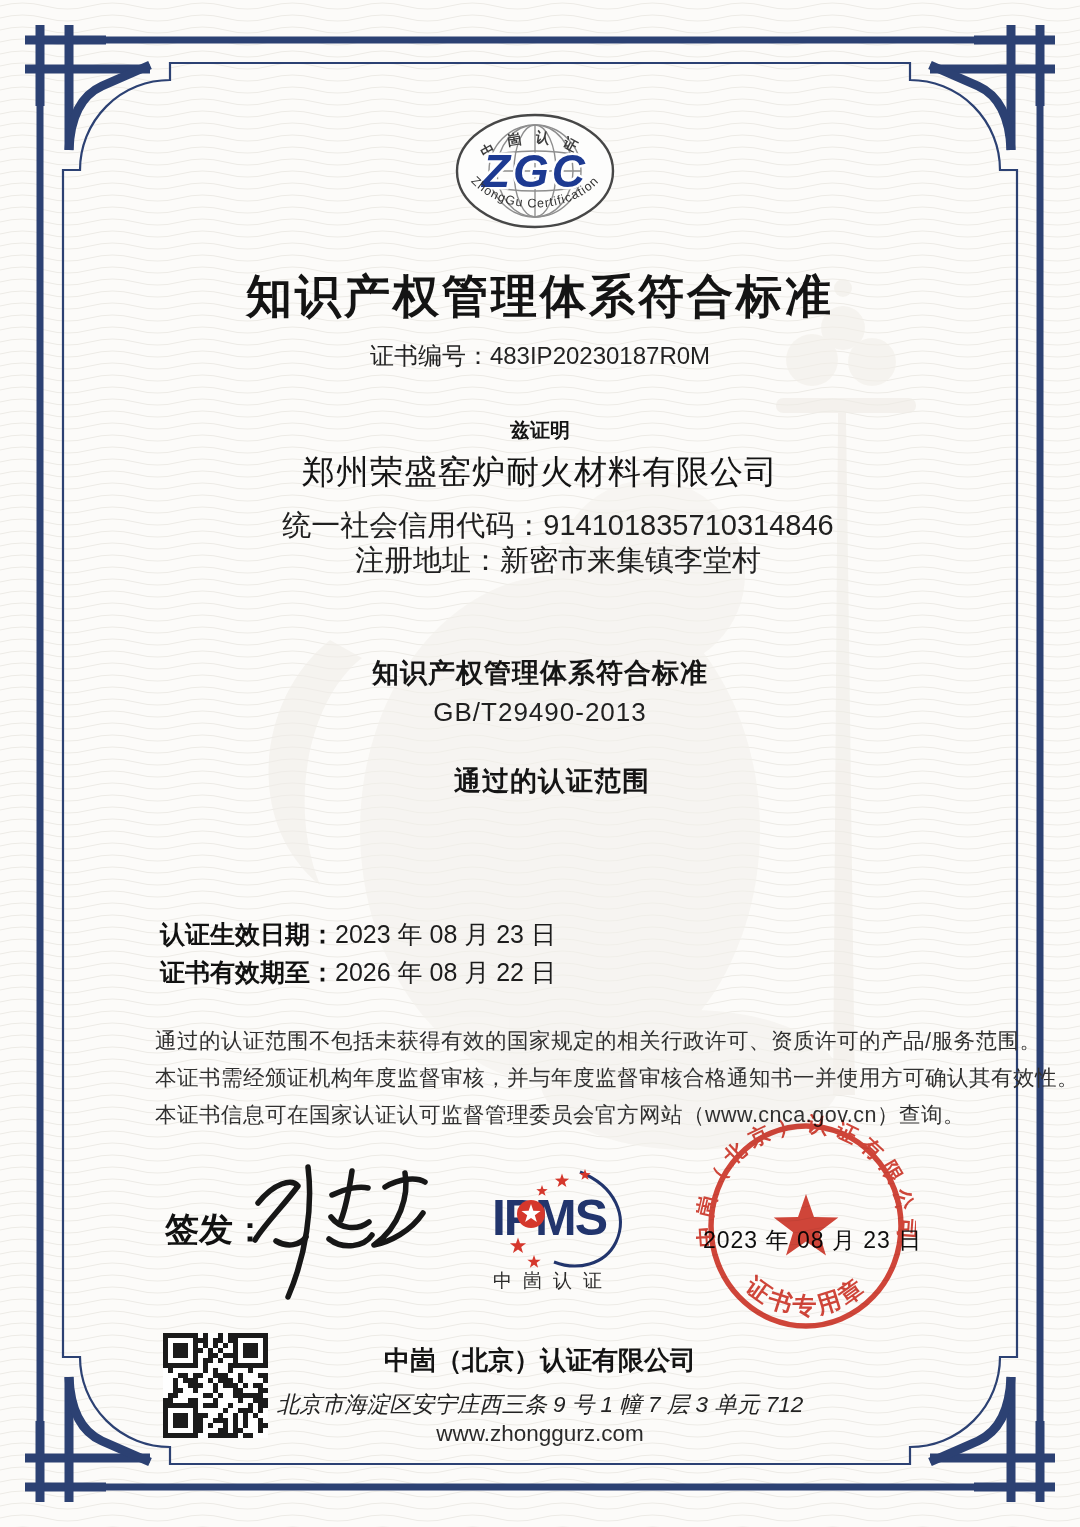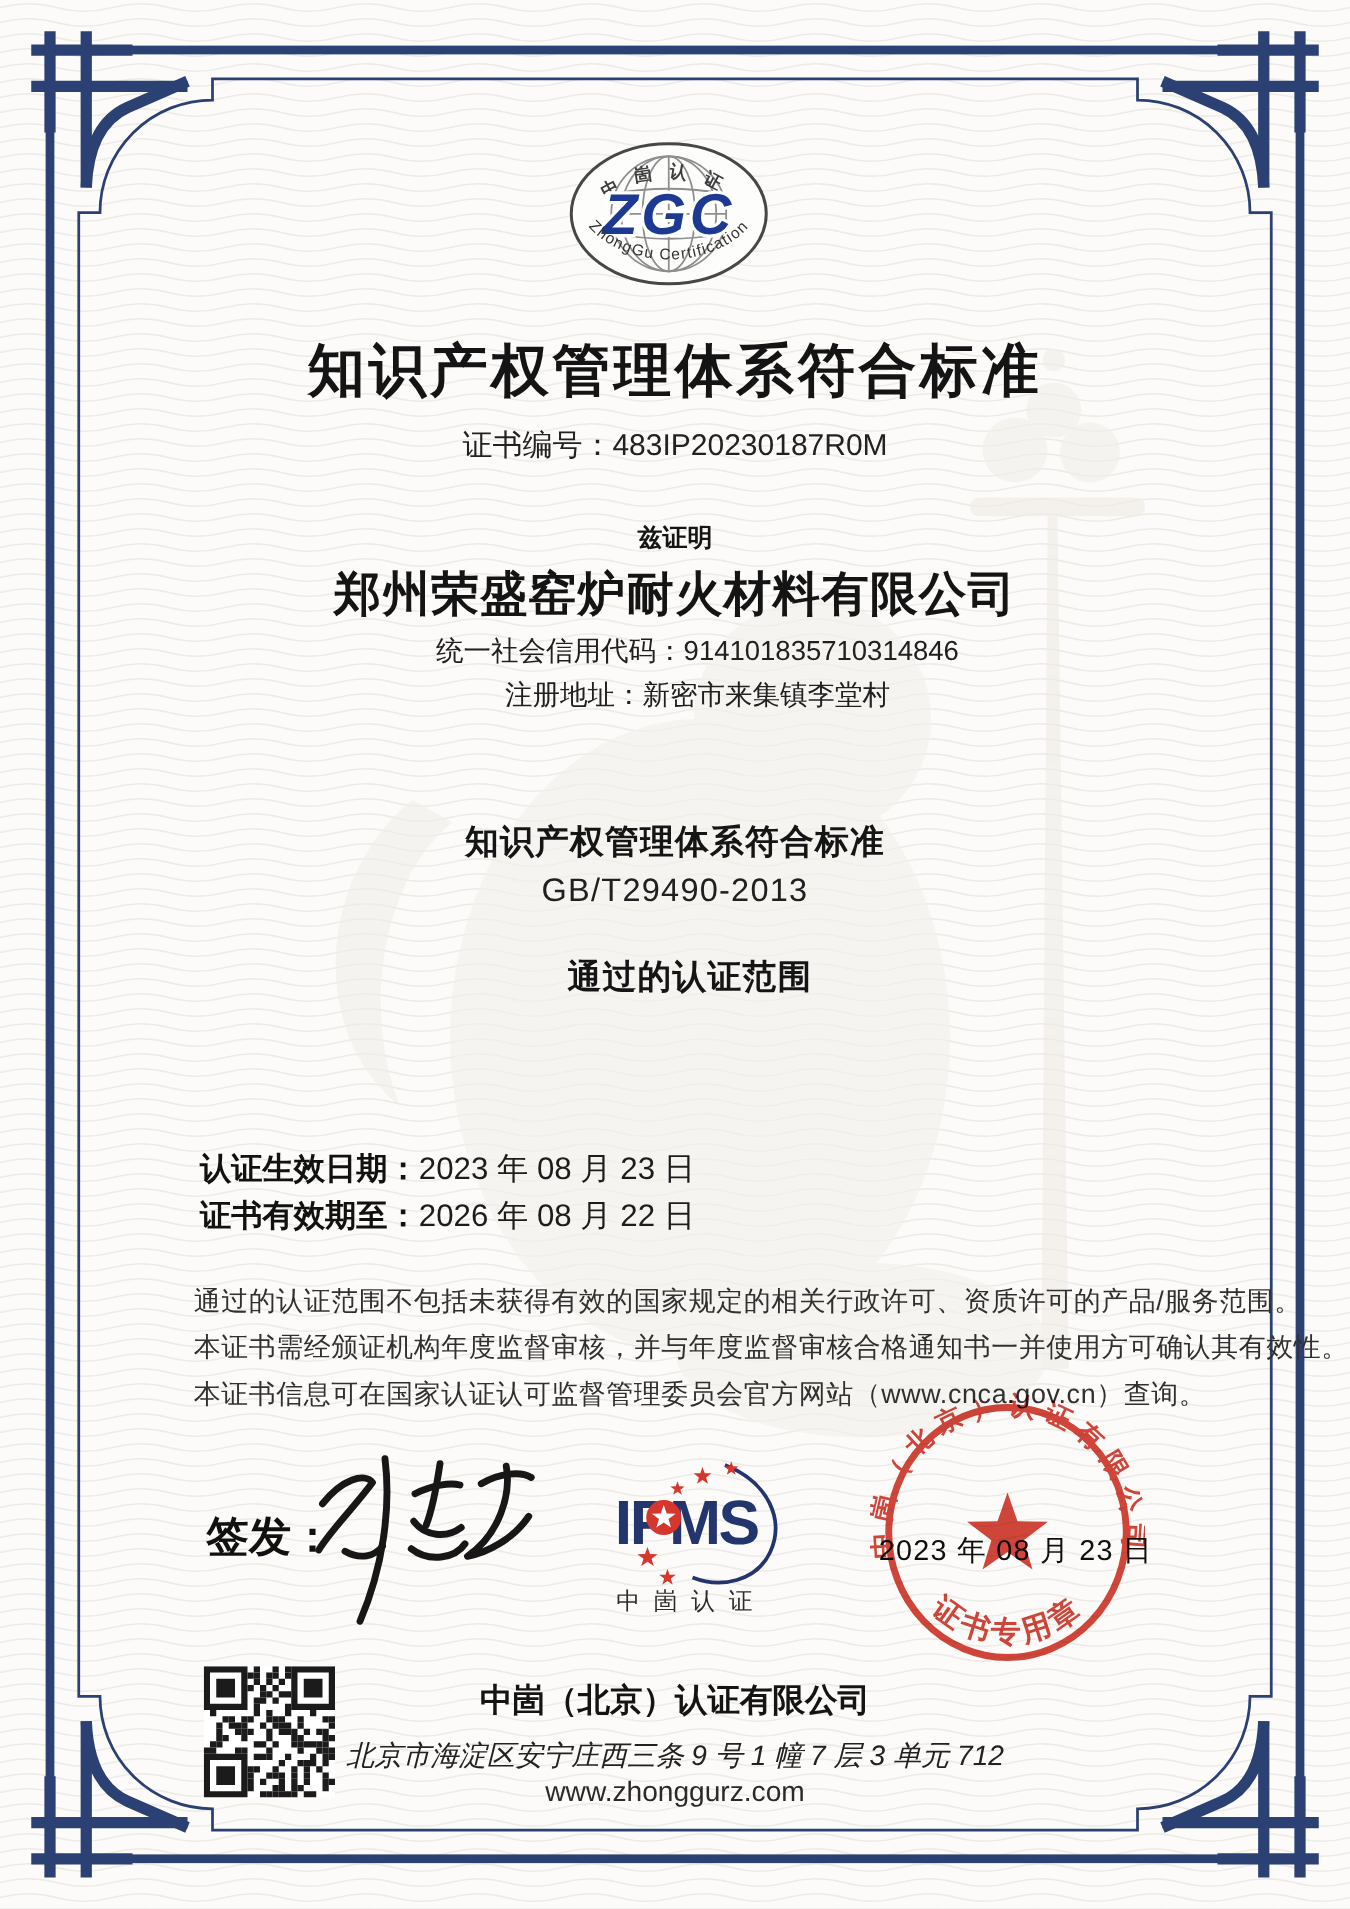--- a/index.html
+++ b/index.html
@@ -9,22 +9,22 @@
     font-family:"Liberation Sans","DejaVu Sans",sans-serif;
     color:#262626;
   }
   svg{display:block}
   .layer{position:absolute;left:0;top:0;}
   .row{position:absolute;left:0;right:0;text-align:center;white-space:nowrap;}
   .abs{position:absolute;white-space:nowrap;}
   .title{font-size:46px;font-weight:800;letter-spacing:3px;color:#141414;}
   .certno{font-size:24px;color:#222;}
   .heading-sm{font-size:20px;font-weight:800;color:#151515;}
-  .company{font-size:38px;font-weight:700;color:#141414;letter-spacing:1px;}
-  .body-line{font-size:22px;color:#202020;padding-left:36px;}
+  .company{font-size:33px;font-weight:400;color:#141414;letter-spacing:1px;}
+  .body-line{font-size:29px;color:#202020;padding-left:36px;}
   .body-line-sm{font-size:24px;color:#202020;}
   .heading-md{font-size:27px;font-weight:800;color:#151515;letter-spacing:1px;}
   .std-code{font-size:26px;color:#202020;letter-spacing:1px;}
   .date-line{font-size:25px;color:#1c1c1c;}
   .date-line b{font-weight:800;color:#111;}
   .note{font-size:21.5px;color:#303030;letter-spacing:.5px;}
   .sign-label{font-size:34px;font-weight:800;color:#111;}
   .stamp-date{font-size:23px;color:#0e0e0e;letter-spacing:1px;z-index:30;}
   .stamp-svg{z-index:31;mix-blend-mode:multiply;opacity:.93;}
   .footer-company{font-size:26px;font-weight:800;color:#141414;}

